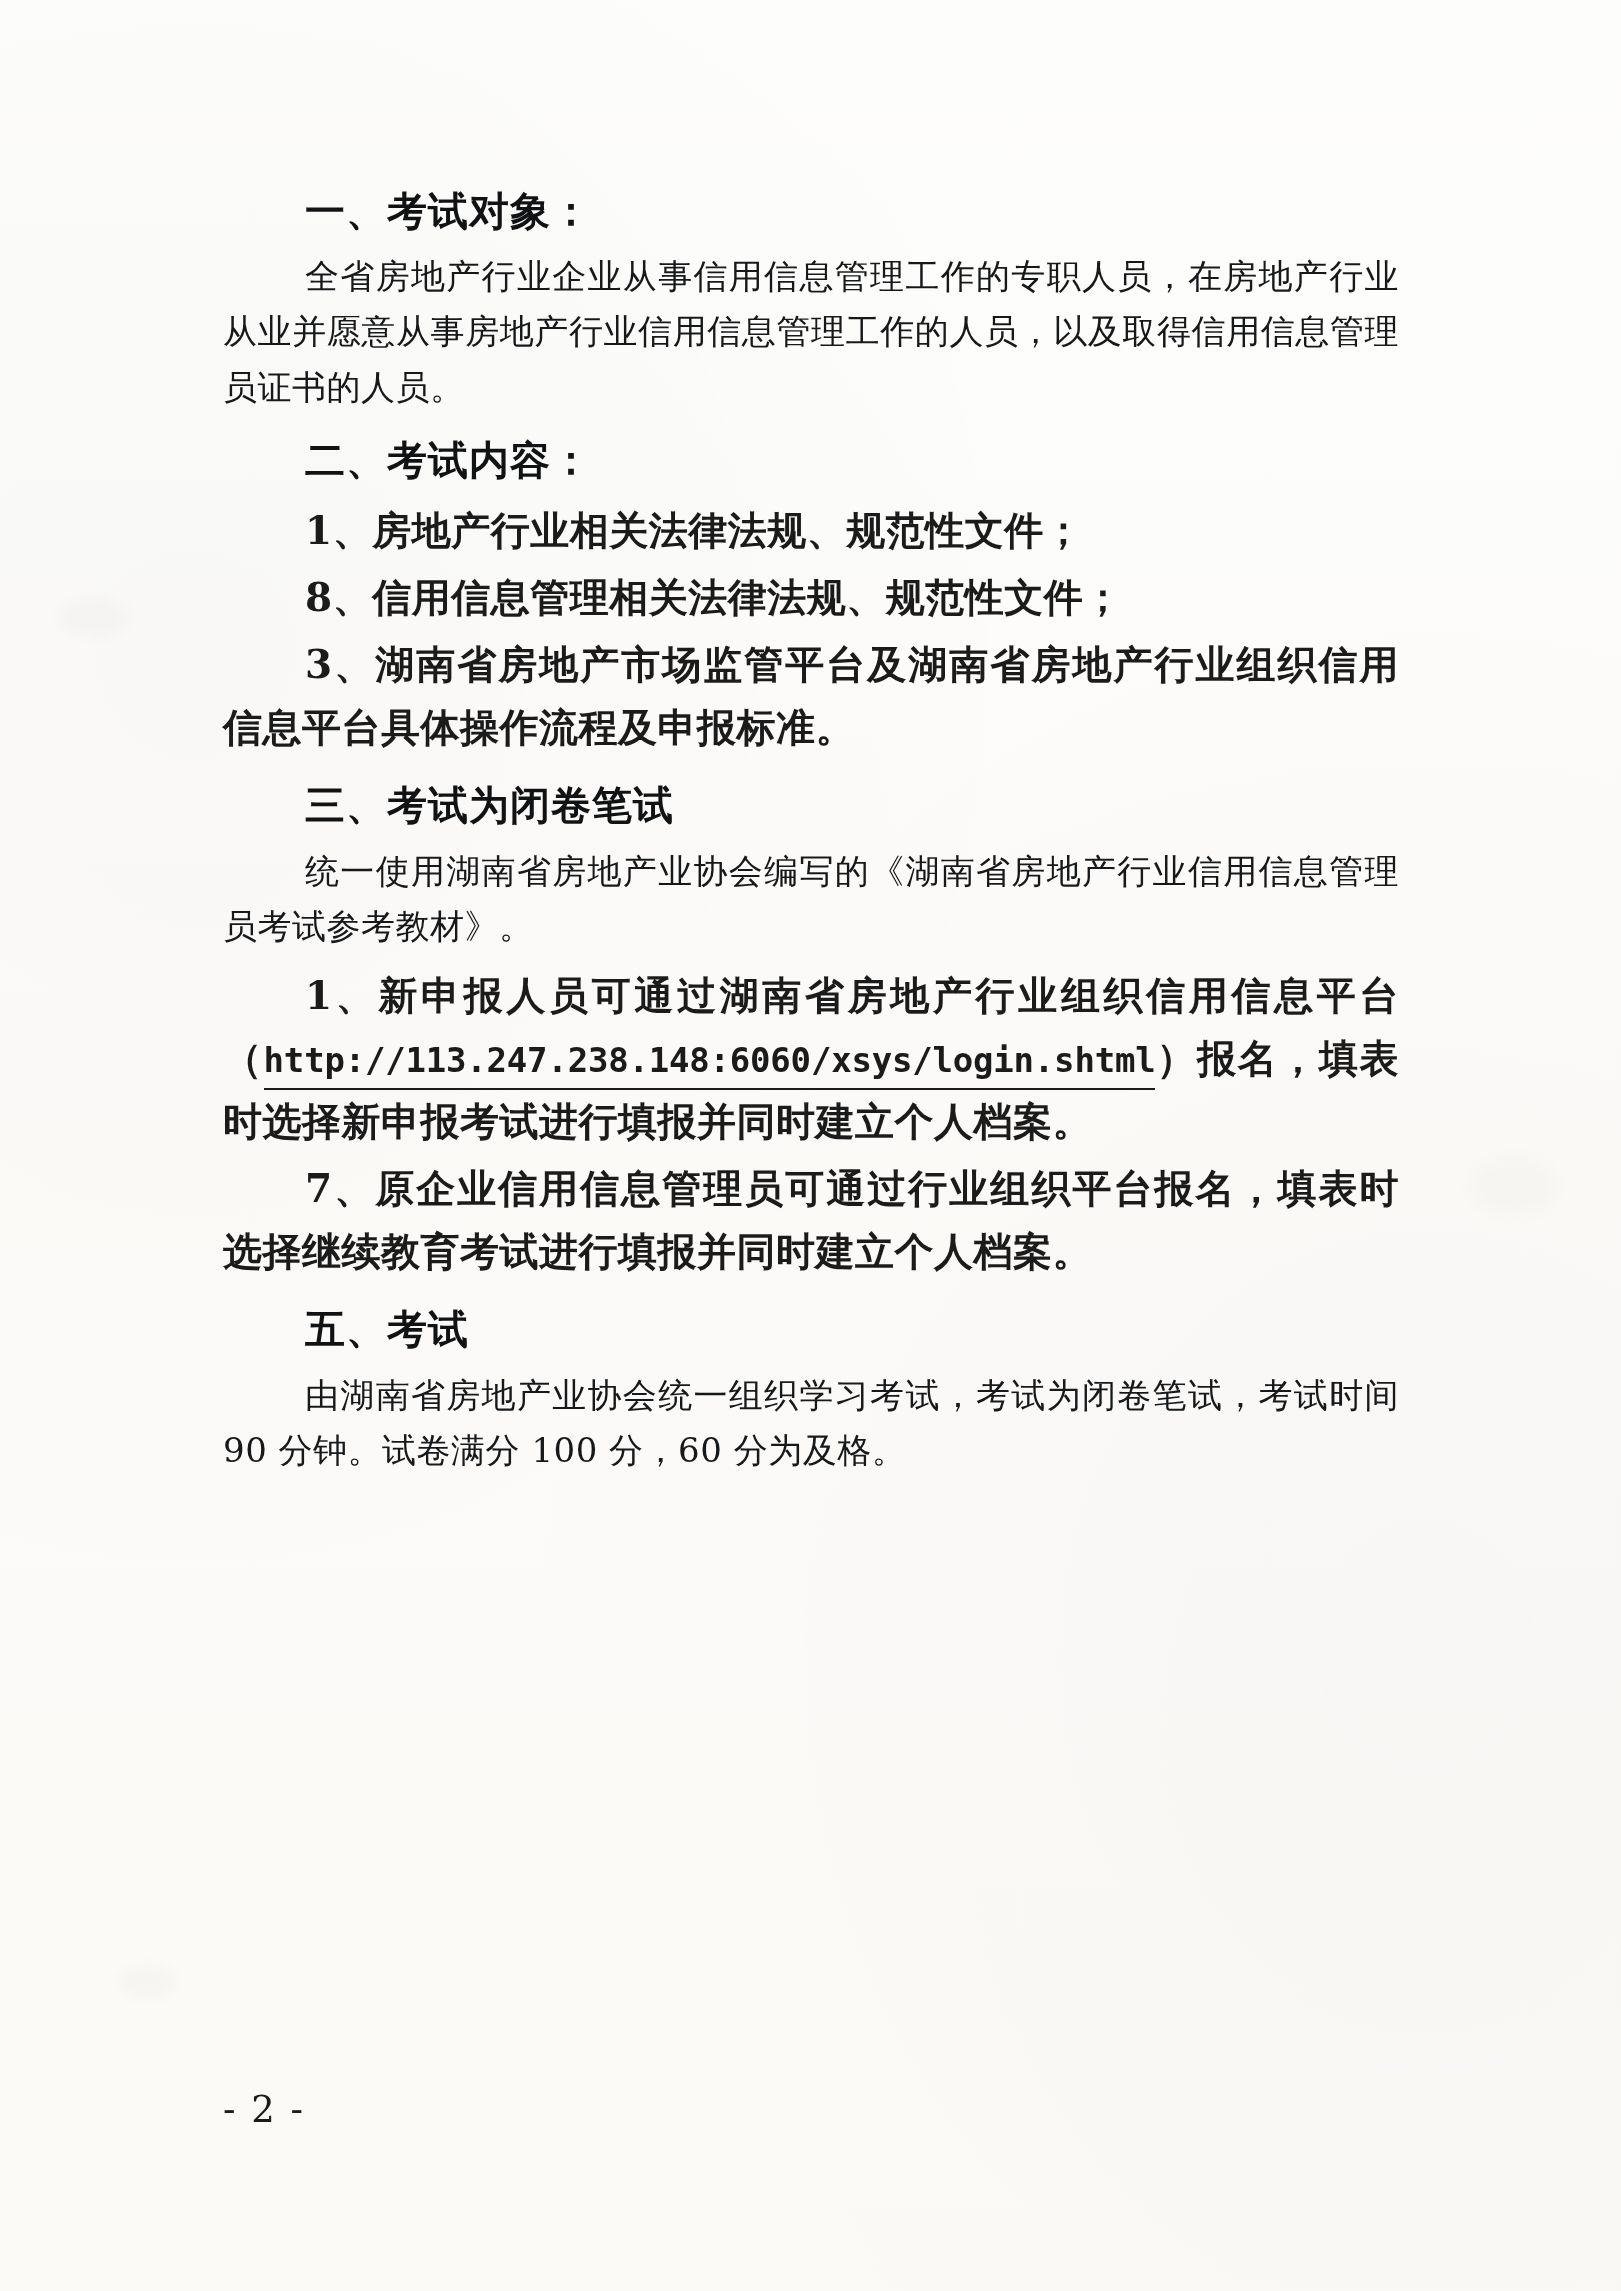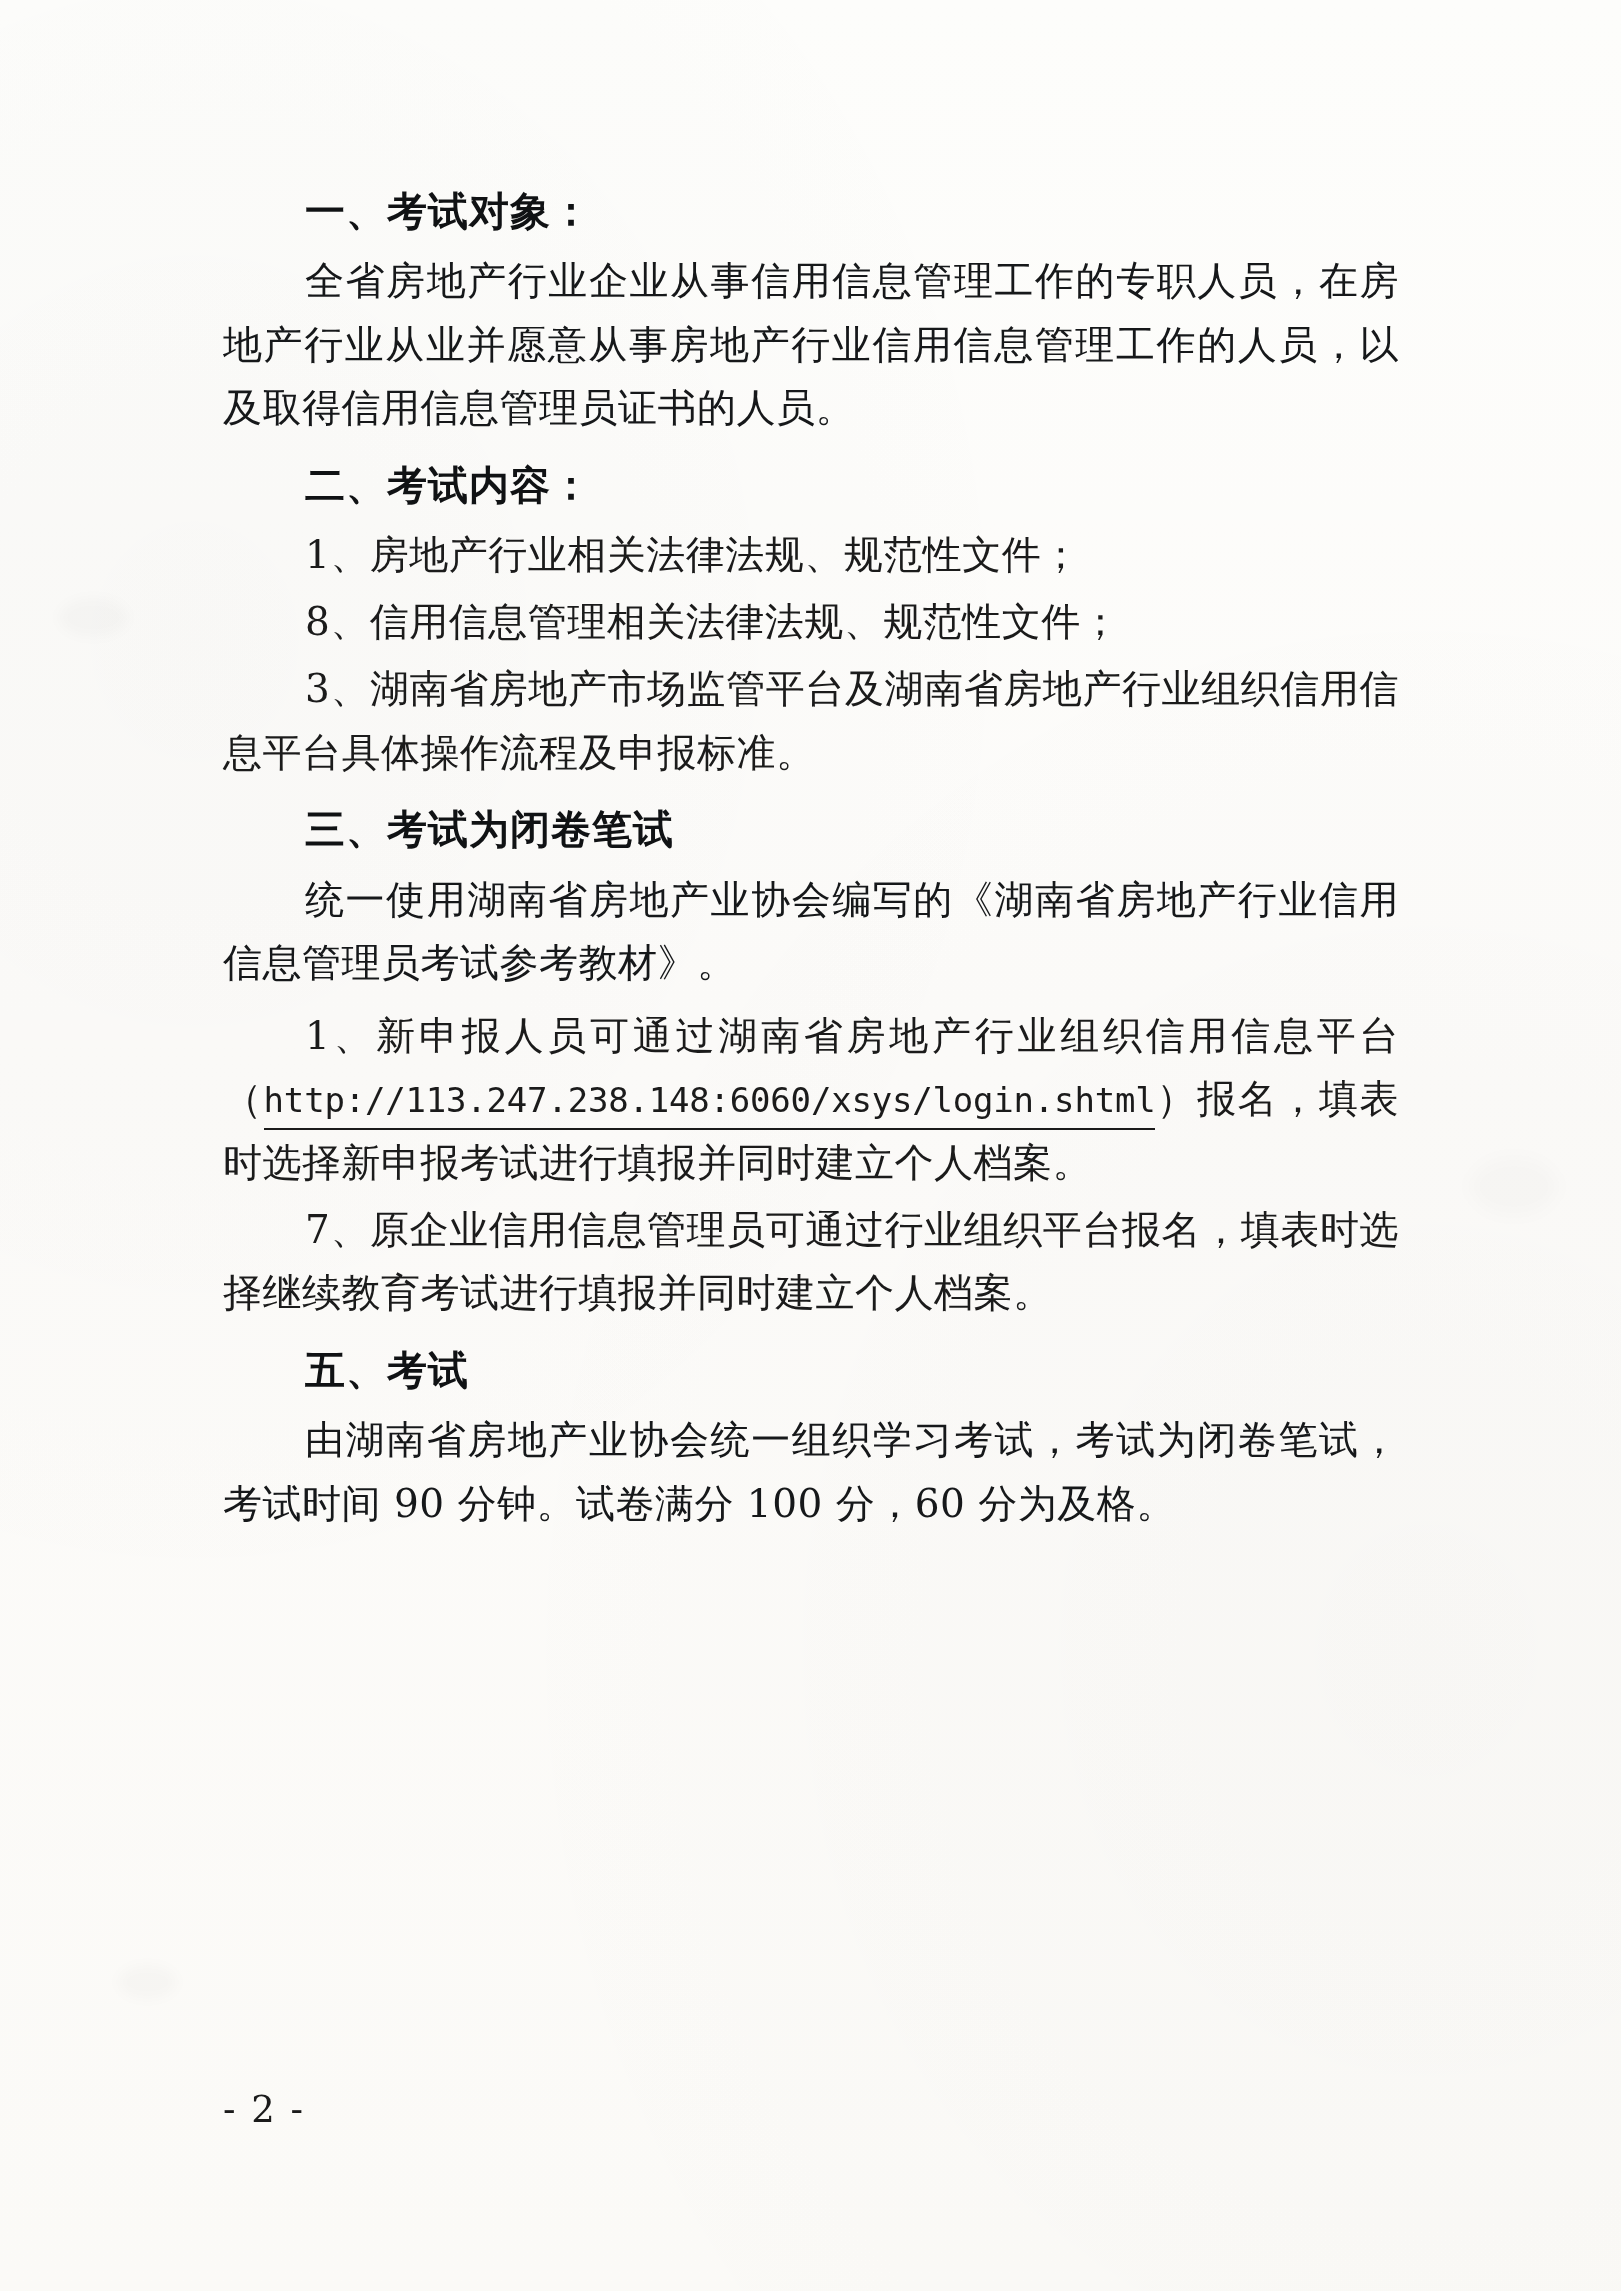--- a/index.html
+++ b/index.html
@@ -30,21 +30,21 @@
     width: 1455px;
     height: 2292px;
   }
   .content {
     position: absolute;
     left: 223px;
     top: 165px;
     width: 1176px;
   }
   .para {
-    font-size: 39px;
+    font-size: 34px;
     line-height: 1.62;
     letter-spacing: 0.5px;
     margin: 0 0 5.9px 0;
     text-align: justify;
     text-justify: inter-ideograph;
     color: #16181a;
   }
   .indent {
     text-indent: 82px;
   }
@@ -59,20 +59,21 @@
     font-family: "DejaVu Serif", "Liberation Serif", serif;
   }
   .item {
     font-size: 39px;
     line-height: 1.62;
     letter-spacing: 0.5px;
     margin: 0 0 3.9px 0;
     text-indent: 82px;
     text-align: justify;
     text-justify: inter-ideograph;
+    font-weight: bold;
   }
   .block {
     margin-bottom: 9.8px;
   }
   .url {
     font-family: "DejaVu Sans Mono", "Liberation Mono", monospace;
     font-size: 34px;
     letter-spacing: -0.2px;
     border-bottom: 2px solid #1b1b1b;
     padding-bottom: 8px;

